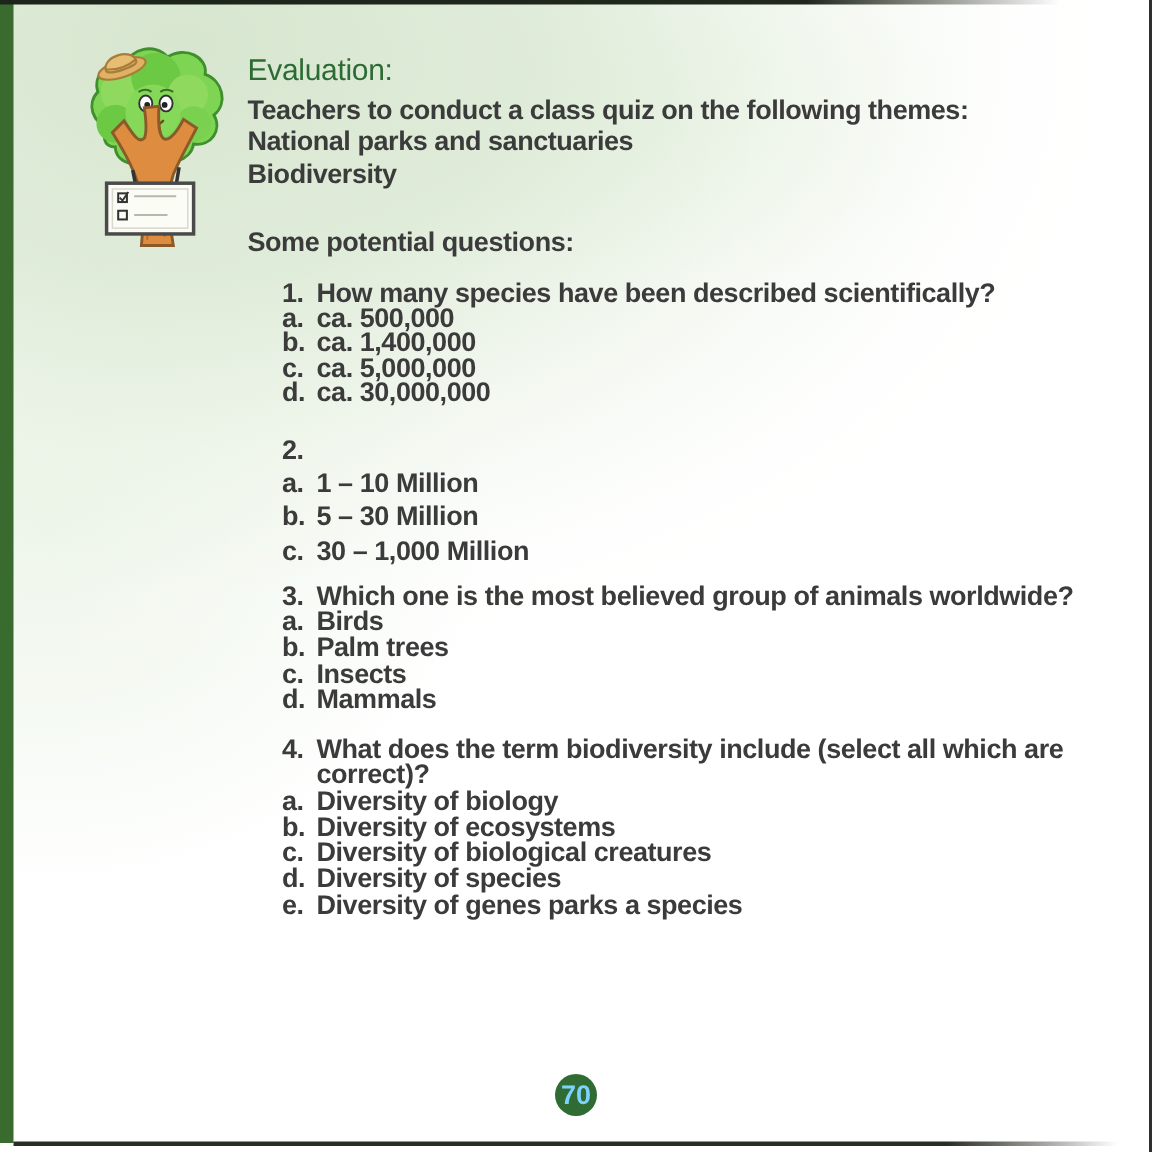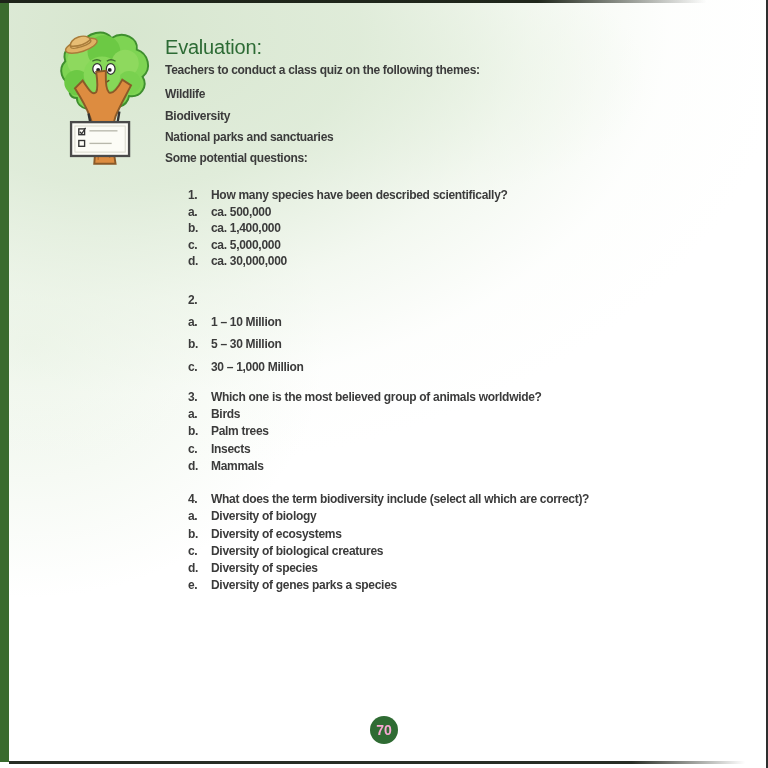--- a/index.html
+++ b/index.html
@@ -45,42 +45,42 @@
   
   .mascot { position: absolute; left: 44px; top: 26px; width: 116px; height: 142px; }
 
   
   .heading {
     position: absolute; left: 165px; top: 36px;
     font-size: 20px; font-weight: normal; color: #2d6b35;
     letter-spacing: -0.2px;
   }
   .bodytext {
-    color: #3b3b3b; font-size: 12px; font-weight: 600; letter-spacing: -0.3px;
+    color: #3b3b3b; font-size: 18px; font-weight: 600; letter-spacing: -0.3px;
   }
   .intro      { position: absolute; left: 165px; top: 63px; }
   .themes     { position: absolute; left: 165px; top: 84px; line-height: 21.5px; }
   .q-intro    { position: absolute; left: 165px; top: 151px; }
 
   #questions { position: absolute; left: 165px; top: 0; width: 560px; }
   .question { position: absolute; left: 0; width: 560px; }
   .question:nth-child(1) { top: 187px; line-height: 16.6px; }
   .question:nth-child(2) { top: 289px; line-height: 22.2px; }
   .question:nth-child(3) { top: 389px; line-height: 17.2px; }
   .question:nth-child(4) { top: 491px; line-height: 17.3px; }
   .qrow { display: flex; margin-left: 23px; }
   .qlabel { width: 23px; flex: 0 0 23px; }
 
   
   .page-badge {
     position: absolute; left: 370px; top: 716px;
     width: 28px; height: 28px; border-radius: 50%;
-    background: #2f6b33; color: #f9a8d4;
+    background: #2f6b33; color: #7dd3fc;
     display: flex; align-items: center; justify-content: center;
-    font-size: 14px; font-weight: bold; letter-spacing: 0;
+    font-size: 18px; font-weight: bold; letter-spacing: 0;
   }
 </style>
 </head>
 <body>
 
 <div class="page">
 
   <div class="border-top"></div>
   <div class="border-left"></div>
   <div class="border-bottom"></div>
@@ -129,23 +129,22 @@
       <path d="M47 108 L76 108" stroke="#b8b8ac" stroke-width="1.4"></path>
       <path d="M47 121 L70 121" stroke="#b8b8ac" stroke-width="1.4"></path>
     </g>
   </svg>
 
   <div class="heading">Evaluation:</div>
 
   <div class="intro bodytext">Teachers to conduct a class quiz on the following themes:</div>
 
   <div class="themes bodytext">
-    <div>Wildlife</div>
+    <div>National parks and sanctuaries</div>
     <div>Biodiversity</div>
-    <div>National parks and sanctuaries</div>
   </div>
 
   <div class="q-intro bodytext">Some potential questions:</div>
 
   <div id="questions" class="bodytext">
       <div class="question">
         <div class="qrow">
           <span class="qlabel">1.</span>
           <span class="qtext">How many species have been described scientifically?</span>
         </div>

